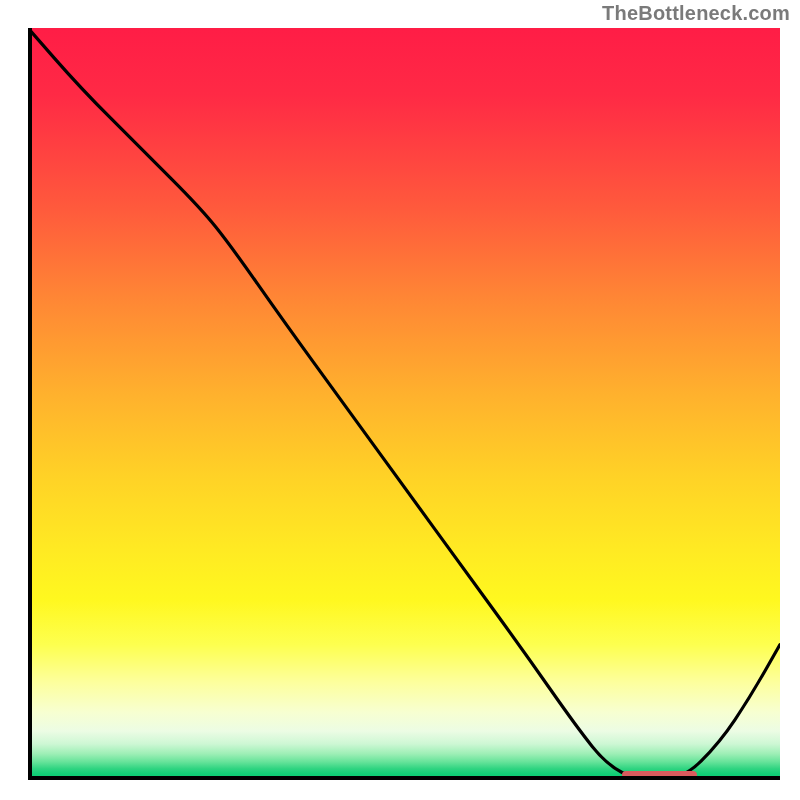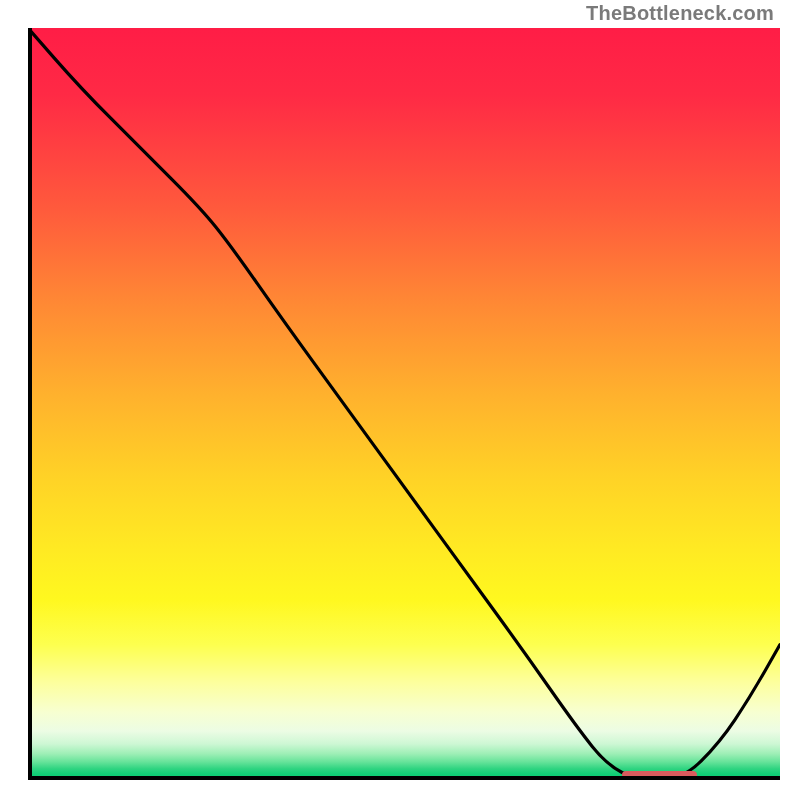--- a/index.html
+++ b/index.html
@@ -11,21 +11,21 @@
     overflow: hidden;
   }
   .container {
     position: relative;
     width: 800px;
     height: 800px;
   }
   .attribution {
     position: absolute;
     top: 2px;
-    right: 26px;
+    right: 10px;
     font-family: Arial, Helvetica, sans-serif;
     font-size: 20px;
     font-weight: 600;
     color: #7a7a7a;
     letter-spacing: 0.2px;
   }
   .plot {
     position: absolute;
     left: 28px;
     top: 28px;

